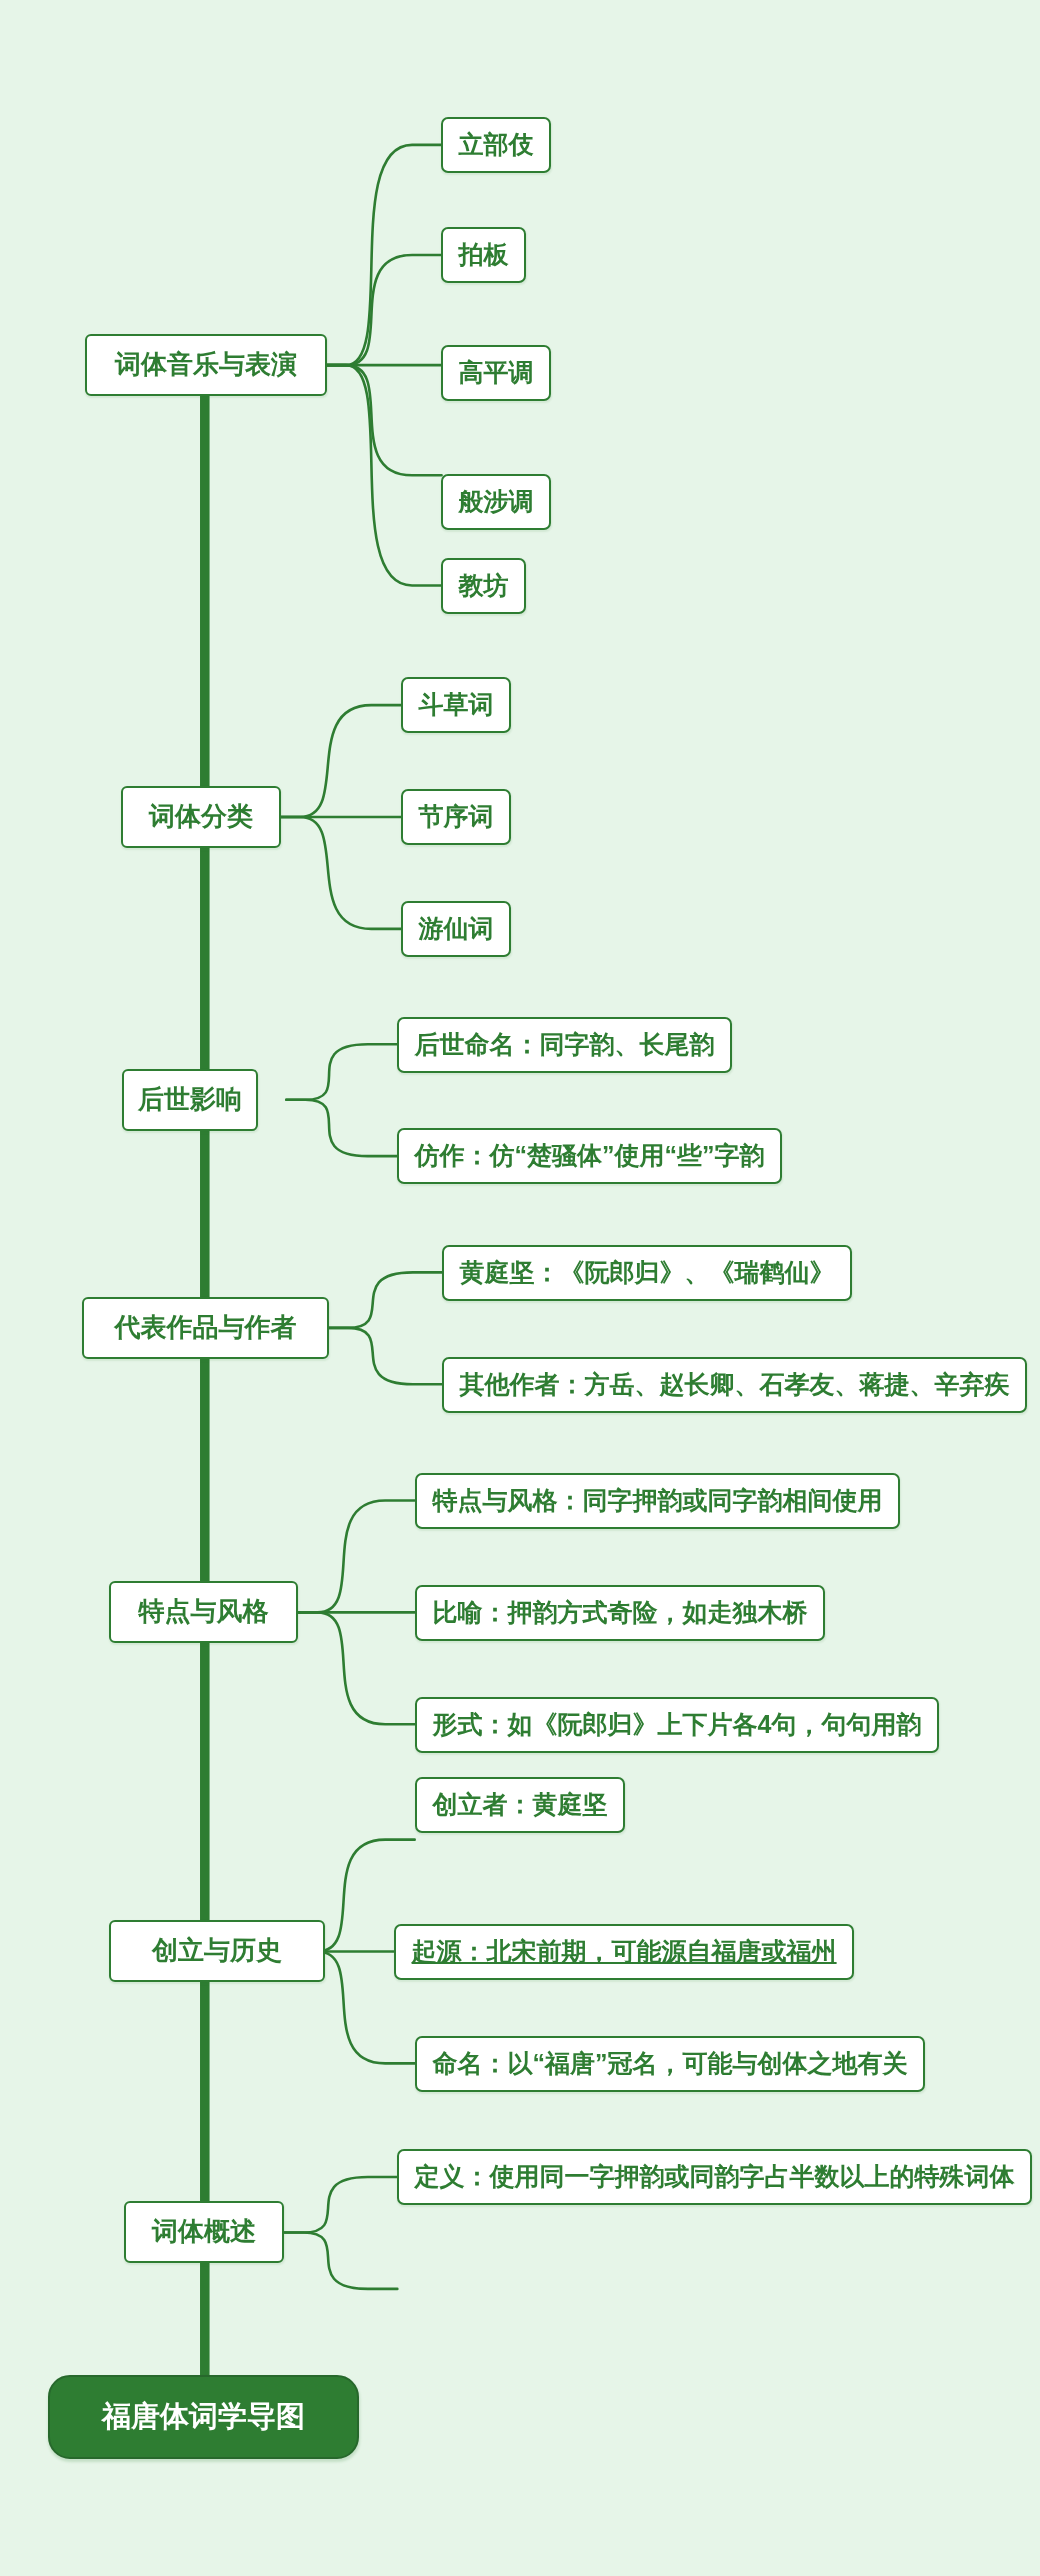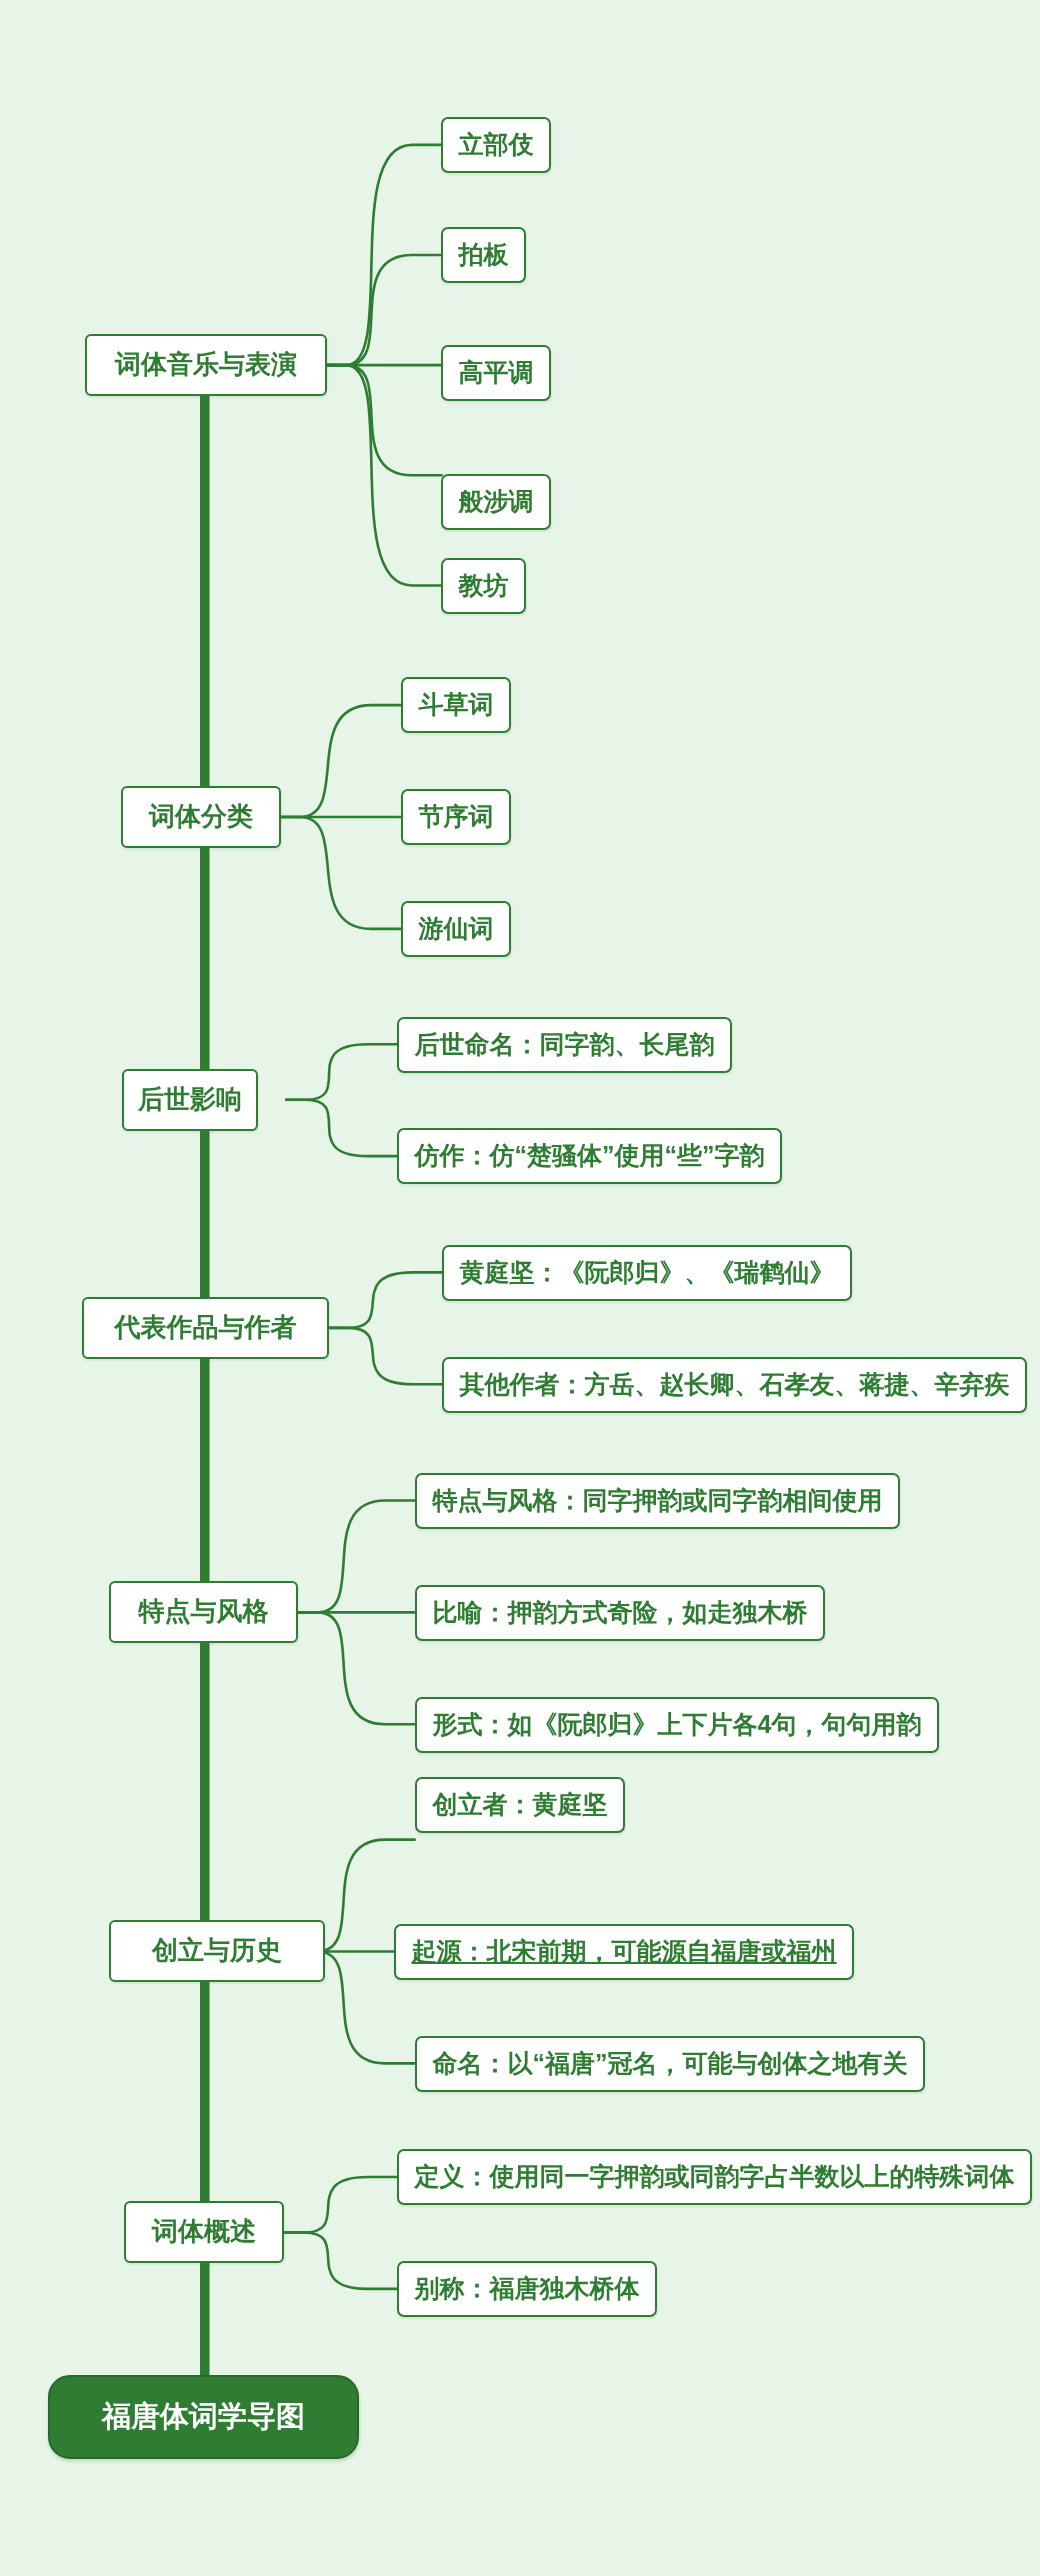--- a/index.html
+++ b/index.html
@@ -103,16 +103,15 @@
     <div class="node level1" style="left: 82px; top: 1297px; width: 247px;">代表作品与作者</div>
     <div class="node leaf" style="left: 415px; top: 1473px;">特点与风格：同字押韵或同字韵相间使用</div>
     <div class="node leaf" style="left: 415px; top: 1585px;">比喻：押韵方式奇险，如走独木桥</div>
     <div class="node leaf" style="left: 415px; top: 1697px;">形式：如《阮郎归》上下片各4句，句句用韵</div>
     <div class="node level1" style="left: 109px; top: 1581px; width: 189px;">特点与风格</div>
     <div class="node leaf" style="left: 415px; top: 1777px; text-align: right;">创立者：黄庭坚</div>
     <div class="node leaf" style="left: 394px; top: 1924px; text-decoration: underline;">起源：北宋前期，可能源自福唐或福州</div>
     <div class="node leaf" style="left: 415px; top: 2036px;">命名：以“福唐”冠名，可能与创体之地有关</div>
     <div class="node level1" style="left: 109px; top: 1920px; width: 216px;">创立与历史</div>
     <div class="node leaf" style="left: 397px; top: 2149px;">定义：使用同一字押韵或同韵字占半数以上的特殊词体</div>
-    <div class="node leaf" style="left: 397px; top: 2261px;">别称：福唐独木桥体</div>
     <div class="node level1" style="left: 124px; top: 2201px; width: 160px;">词体概述</div>
   </div>
 
 
 </body></html>

